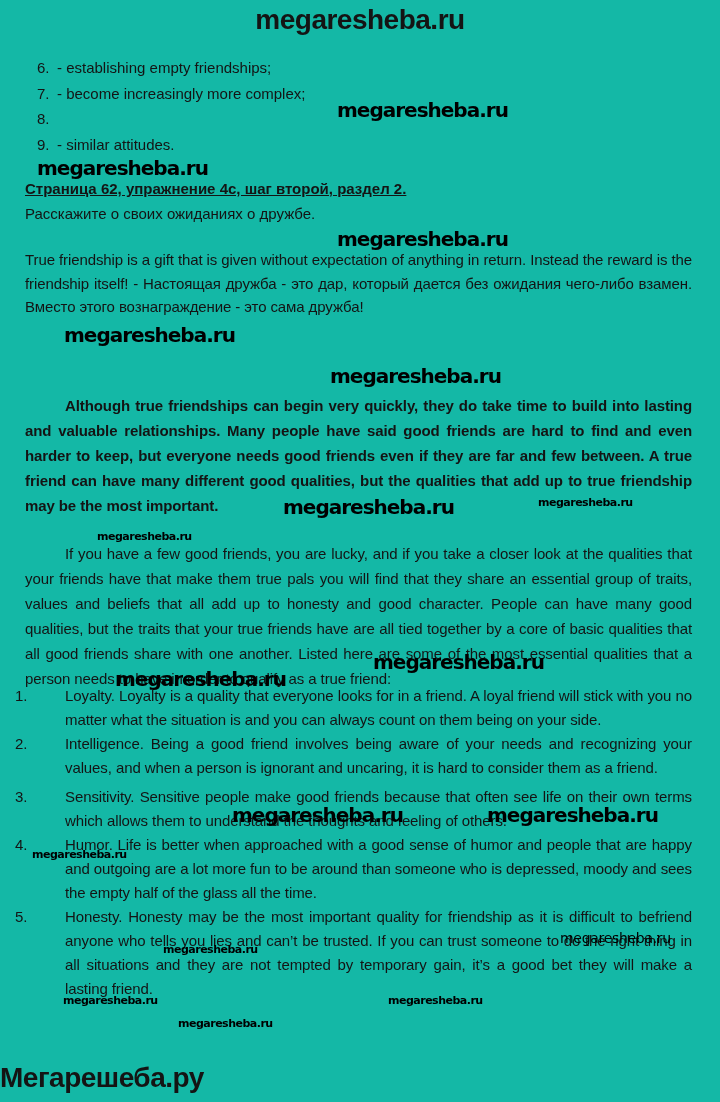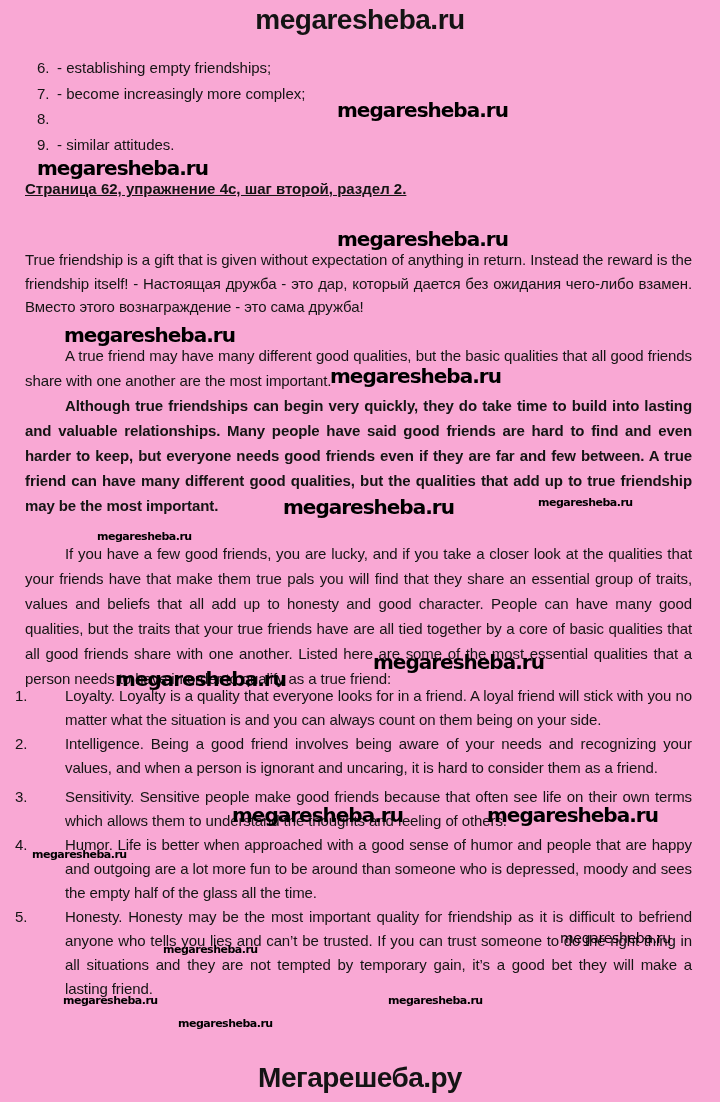--- a/index.html
+++ b/index.html
@@ -1,33 +1,33 @@
 <!DOCTYPE html>
 <html><head>
 <meta charset="utf-8">
 <style>
   html,body{margin:0;padding:0;}
   body{background:#ffffff;}
   .page{
     position:relative;
     width:720px;height:1102px;
-    background:#f9a8d4;
+    background:#14b8a6;
     font-family:"Liberation Sans",sans-serif;
     color:#141414;
     overflow:hidden;
   }
   .site-header{
     position:absolute;top:4px;left:0;width:720px;
     text-align:center;
     font-size:28px;font-weight:bold;
     letter-spacing:-0.5px;
   }
   .site-footer{
     position:absolute;top:1062px;left:0;width:720px;
-    text-align:center;
+    text-align:left;
     font-size:28px;font-weight:bold;
     letter-spacing:-0.5px;
   }
   .top-list{
     position:absolute;top:55px;left:37px;
     font-size:15px;line-height:25.5px;
   }
   .top-list .litem{display:flex;}
   .top-list .num{flex:0 0 20px;}
   .sec-title{
@@ -87,23 +87,23 @@
     <div class="litem">
       <span class="num">8.</span>
     </div>
     <div class="litem">
       <span class="num">9.</span>
       <span class="txt">- similar attitudes.</span>
     </div>
   </div>
 
   <div class="sec-title">Страница 62, упражнение 4c, шаг второй, раздел 2.</div>
+  <div class="sec-subtitle">Расскажите о своих ожиданиях о дружбе.</div>
 
   <div class="para p1">True friendship is a gift that is given without expectation of anything in return. Instead the reward is the friendship itself! - Настоящая дружба - это дар, который дается без ожидания чего-либо взамен. Вместо этого вознаграждение - это сама дружба!</div>
-  <div class="para p2">A true friend may have many different good qualities, but the basic qualities that all good friends share with one another are the most important.</div>
   <div class="para p3">Although true friendships can begin very quickly, they do take time to build into lasting and valuable relationships. Many people have said good friends are hard to find and even harder to keep, but everyone needs good friends even if they are far and few between. A true friend can have many different good qualities, but the qualities that add up to true friendship may be the most important.</div>
   <div class="para p4">If you have a few good friends, you are lucky, and if you take a closer look at the qualities that your friends have that make them true pals you will find that they share an essential group of traits, values and beliefs that all add up to honesty and good character. People can have many good qualities, but the traits that your true friends have are all tied together by a core of basic qualities that all good friends share with one another. Listed here are some of the most essential qualities that a person needs to have in order to qualify as a true friend:</div>
 
   <div class="q-list">
     <div class="qitem">
       <span class="num">1.</span>
       <span class="text">Loyalty. Loyalty is a quality that everyone looks for in a friend. A loyal friend will stick with you no matter what the situation is and you can always count on them being on your side.</span>
     </div>
     <div class="qitem">
       <span class="num">2.</span>

